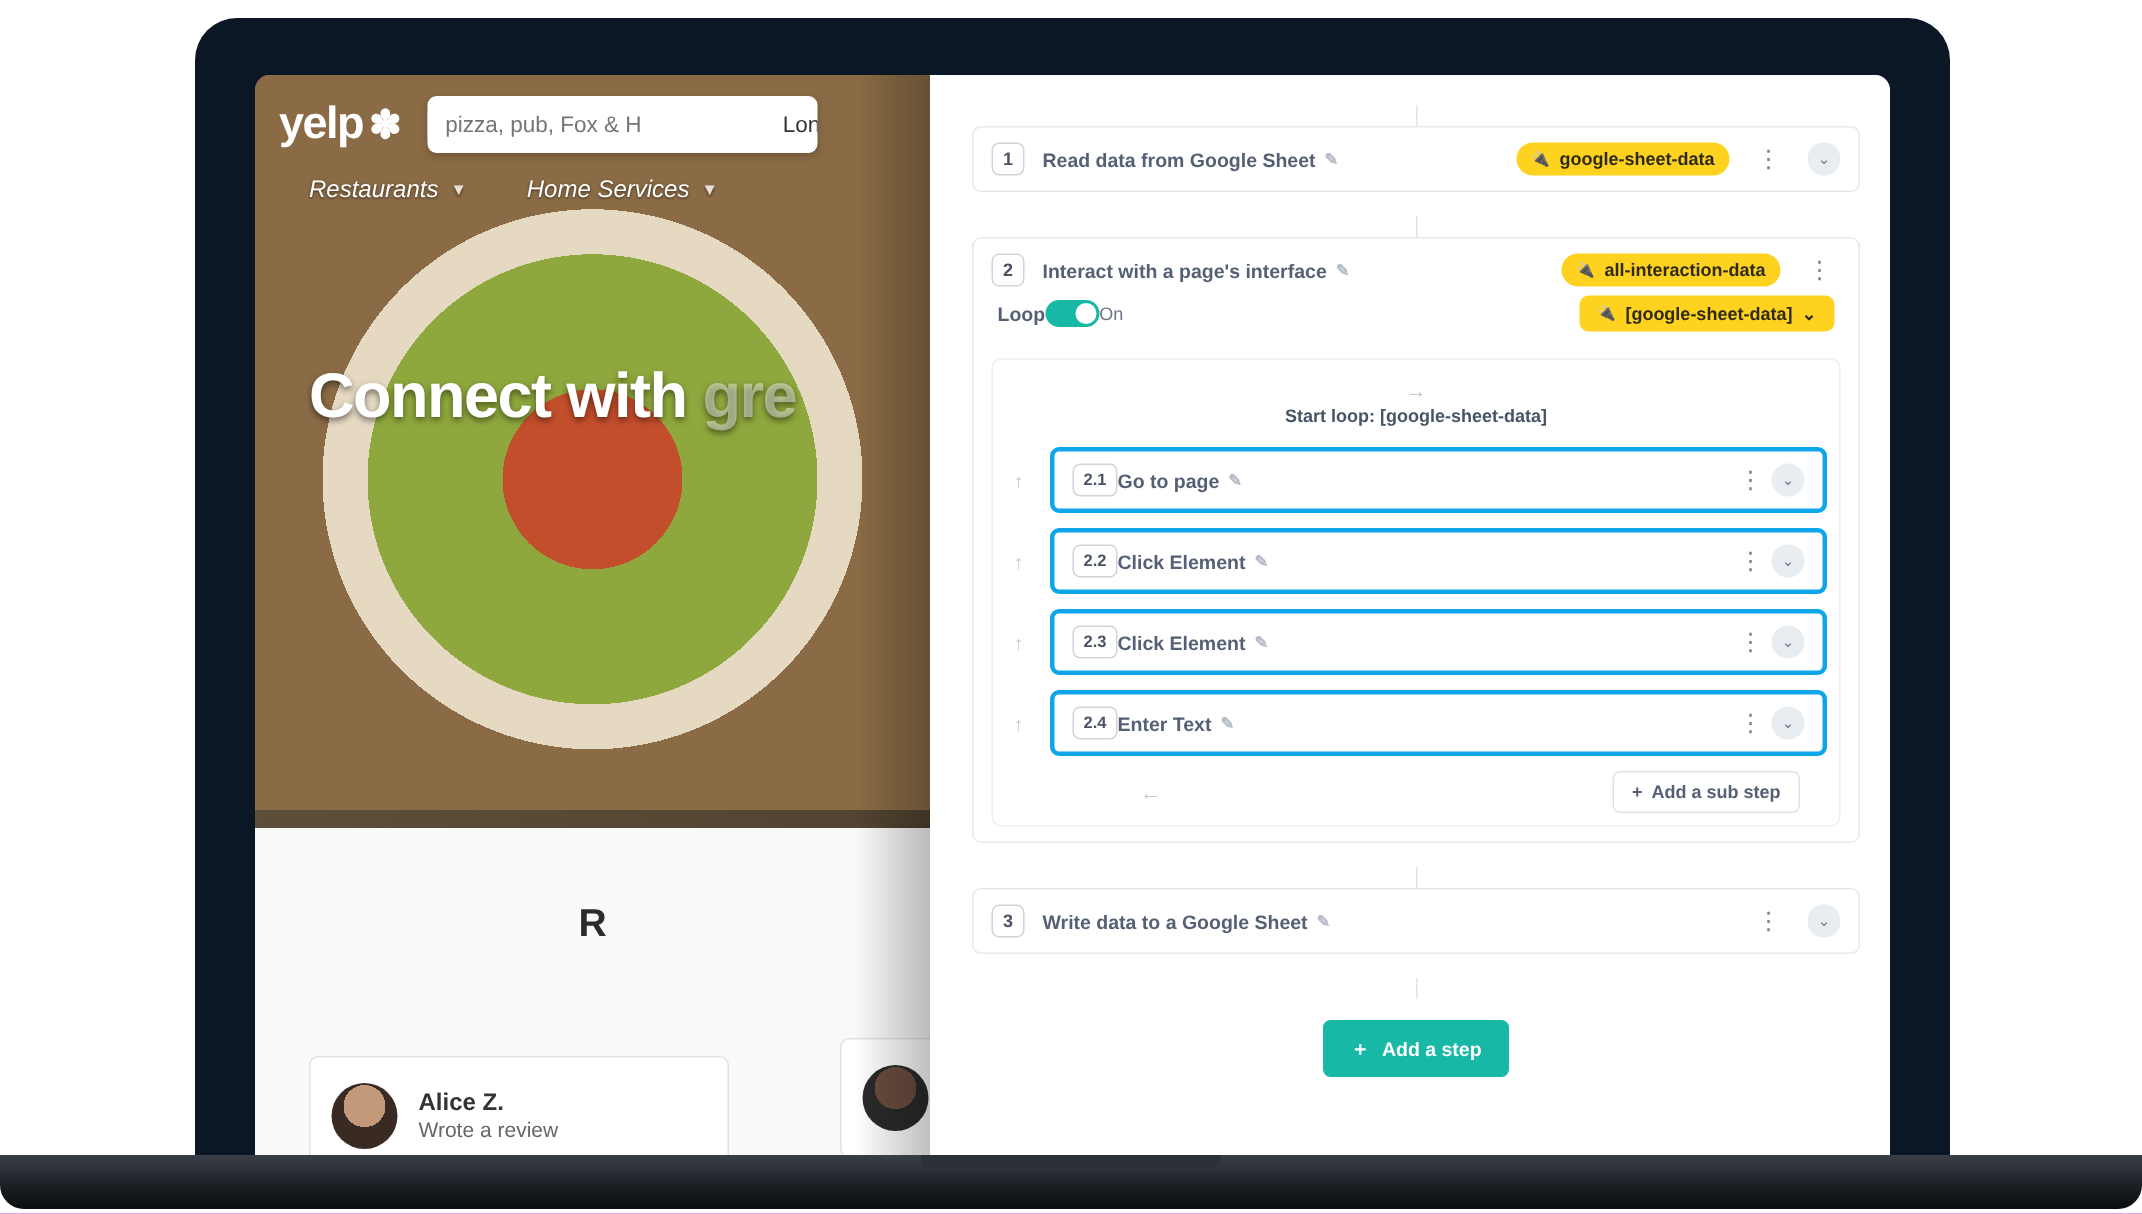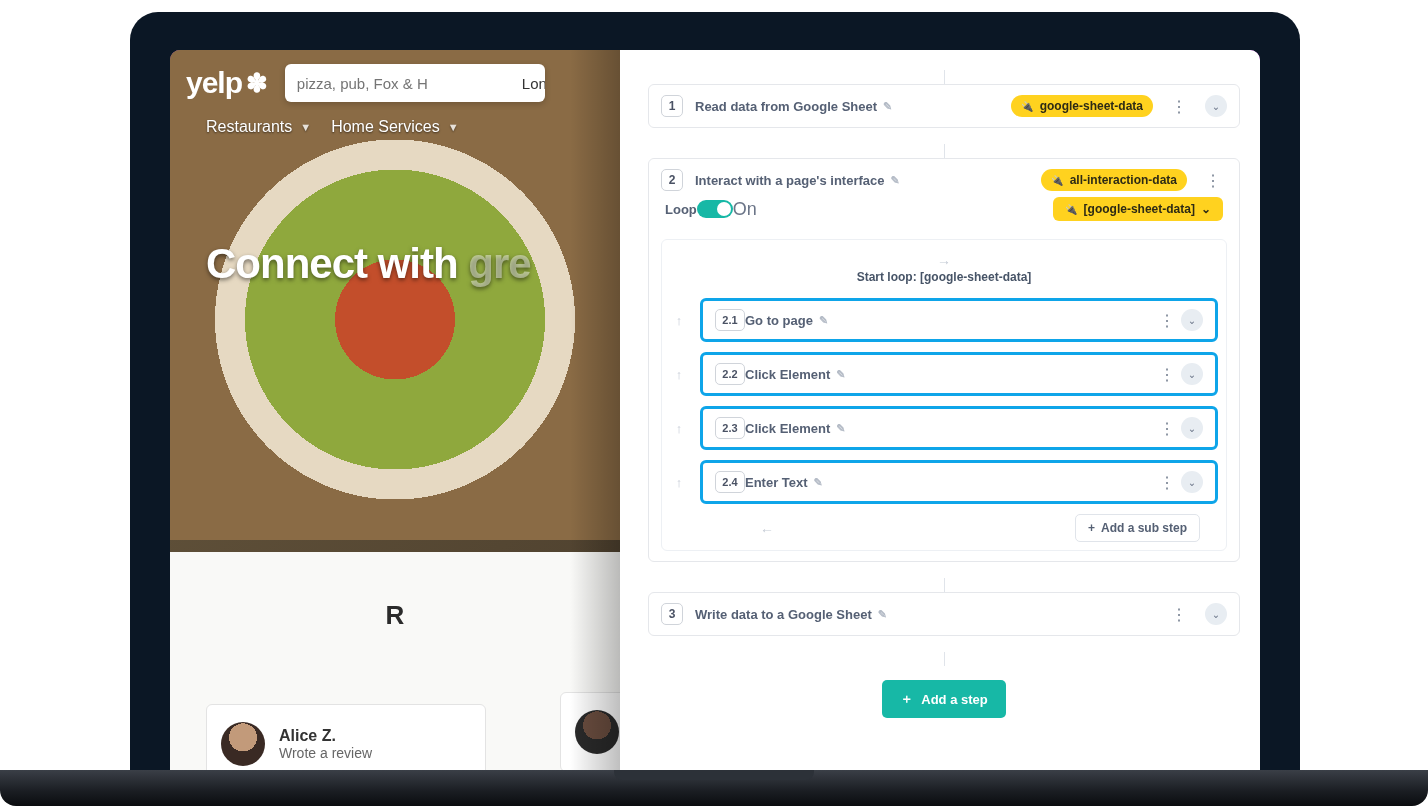--- a/index.html
+++ b/index.html
@@ -36,21 +36,21 @@
   position: absolute; top: 0; left: 0; width: 100%; height: 490px;
   background: radial-gradient(circle at 50% 55%, #c34e2b 0 60px, #8fa83d 60px 150px, #e6d9c2 150px 180px, #8a6b45 180px 400px);
 }
 .yelp-header { position: absolute; top: 14px; left: 0; width: 100%; display: flex; align-items: center; gap: 18px; padding: 0 16px; }
 .yelp-logo { color: #fff; font-size: 30px; font-weight: 800; letter-spacing: -1px; display: flex; align-items: center; gap: 4px; }
 .yelp-burst { color: #fff; font-size: 26px; }
 .search-box { flex: 1; max-width: 260px; height: 38px; background: #fff; border-radius: 6px; display: flex; align-items: center; overflow: hidden; box-shadow: 0 2px 6px rgba(0,0,0,0.2); }
 .search-input { flex: 1; padding: 0 12px; font-size: 15px; color: #666; border: none; outline: none; }
 .search-divider { width: 1px; height: 24px; background: #ddd; }
 .search-loc { padding: 0 14px; font-size: 15px; color: #333; }
-.nav-row { position: absolute; top: 68px; left: 0; width: 100%; display: flex; gap: 20px; padding: 0 36px; }
+.nav-row { position: absolute; top: 68px; left: 0; width: 100%; display: flex; gap: 40px; padding: 0 36px; font-style: italic; }
 .nav-item { color: #fff; font-size: 16px; font-weight: 500; display: flex; align-items: center; gap: 8px; text-shadow: 0 1px 2px rgba(0,0,0,0.6); }
 .chevron-icon { font-size: 11px; opacity: 0.8; }
 .hero-text { position: absolute; top: 190px; left: 36px; color: #fff; font-size: 42px; font-weight: 900; letter-spacing: -1px; text-shadow: 0 2px 4px rgba(0,0,0,0.5); white-space: nowrap; }
 .hero-text .grey { color: rgba(255,255,255,0.45); }
 .photo-credit { position: absolute; bottom: 46px; left: 36px; color: #fff; font-size: 15px; font-weight: 700; text-shadow: 0 1px 2px rgba(0,0,0,0.7); }
 .photo-by { font-weight: 400; margin-top: 4px; font-size: 14px; }
 .photo-by b { font-weight: 700; }
 .reviews-area { position: absolute; bottom: 0; left: 0; width: 100%; height: 230px; background: #f9f9f7; }
 .section-title { position: absolute; top: 48px; left: 0; width: 100%; text-align: center; font-size: 26px; font-weight: 800; color: #2b2b2b; }
 .review-card { position: absolute; top: 140px; left: 36px; width: 280px; height: 80px; border: 1px solid #e3e3e3; border-radius: 6px; background: #fff; display: flex; align-items: center; padding: 14px; gap: 14px; margin-top: 12px; }
@@ -73,21 +73,21 @@
 .step-title { font-size: 13px; font-weight: 700; color: #556074; flex: 1; display: flex; align-items: center; gap: 6px; }
 .pencil { color: #b5bcc7; font-size: 11px; }
 .pill { background: #ffd21f; color: #2d2a15; font-size: 12px; font-weight: 700; padding: 4px 10px; border-radius: 14px; display: inline-flex; align-items: center; gap: 6px; }
 .plug-icon { font-size: 10px; }
 .dots { color: #7a8494; font-size: 16px; padding: 0 6px; cursor: pointer; }
 .chev-btn { width: 22px; height: 22px; background: #e8edf2; border-radius: 50%; display: flex; align-items: center; justify-content: center; font-size: 10px; color: #6b7588; cursor: pointer; }
 .loop-header { display: flex; align-items: center; padding: 6px 4px 12px; }
 .loop-label { font-size: 13px; font-weight: 700; color: #556074; }
 .toggle { width: 36px; height: 18px; background: #17b8a6; border-radius: 10px; position: relative; cursor: pointer; }
 .toggle::after { content: ""; position: absolute; right: 2px; top: 2px; width: 14px; height: 14px; background: #fff; border-radius: 50%; }
-.toggle-text { font-size: 18px; color: #6b7588; }
+.toggle-text { font-size: 12px; color: #6b7588; }
 .loop-pill { background: #ffd21f; color: #2d2a15; font-size: 12px; font-weight: 700; padding: 5px 12px; border-radius: 6px; display: inline-flex; align-items: center; gap: 6px; margin-left: auto; }
 .loop-box { border: 1px solid #edf0f4; border-radius: 6px; padding: 12px 8px 8px; margin-top: 6px; position: relative; }
 .loop-start { text-align: center; font-size: 12px; font-weight: 700; color: #475467; margin-bottom: 14px; }
 .loop-arrow-in { text-align: center; color: #c5cbd5; font-size: 14px; margin-bottom: 2px; }
 .sub-step { display: flex; align-items: center; gap: 12px; margin-bottom: 10px; }
 .up-arrow { width: 18px; color: #c5cbd5; font-size: 13px; text-align: center; }
 .sub-card { flex: 1; border: 3px solid #0ea5e9; border-radius: 6px; padding: 8px 12px; display: flex; align-items: center; }
 .sub-num { width: 30px; height: 22px; border: 1px solid #d0d4da; border-radius: 5px; display: flex; align-items: center; justify-content: center; font-size: 11px; font-weight: 700; color: #4a5264; }
 .sub-title { font-size: 13px; font-weight: 700; color: #556074; flex: 1; display: flex; align-items: center; gap: 6px; }
 .path-text { font-size: 12px; color: #333; padding: 2px 0 6px 6px; }

